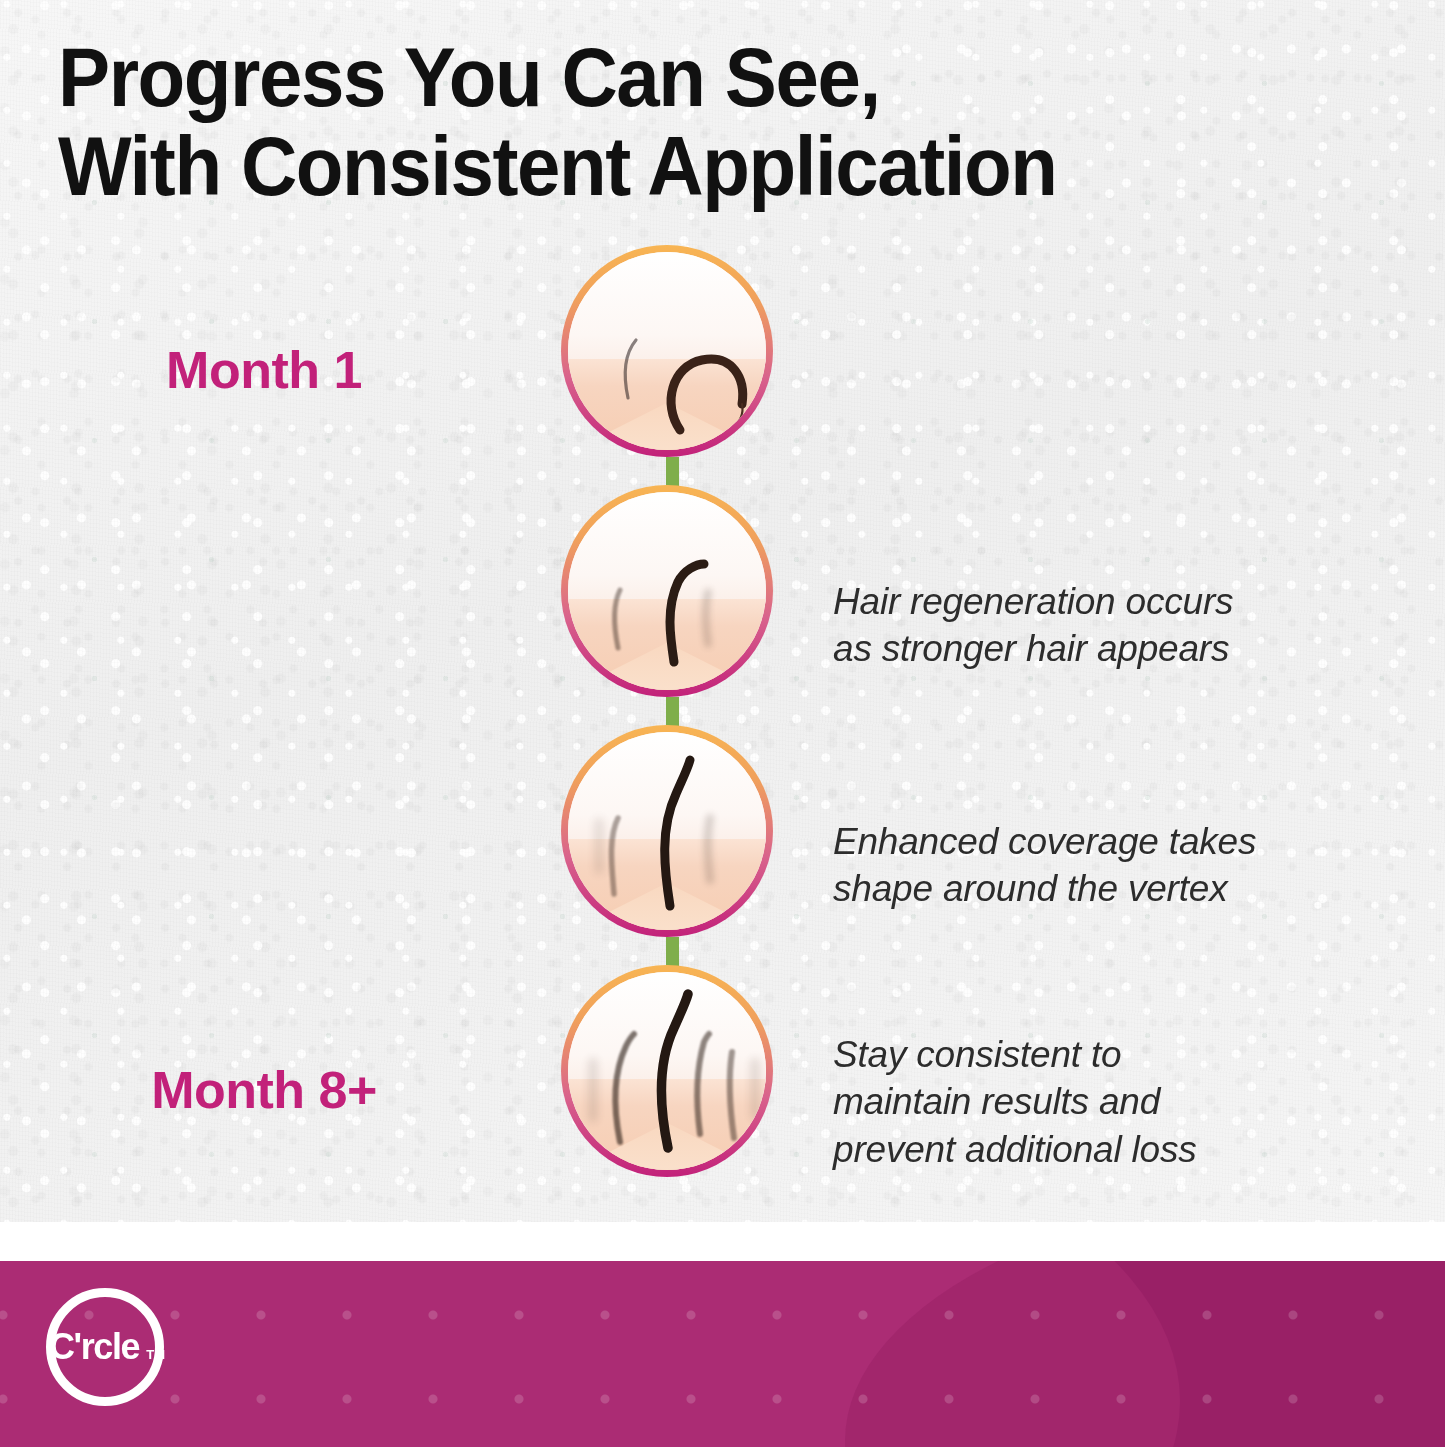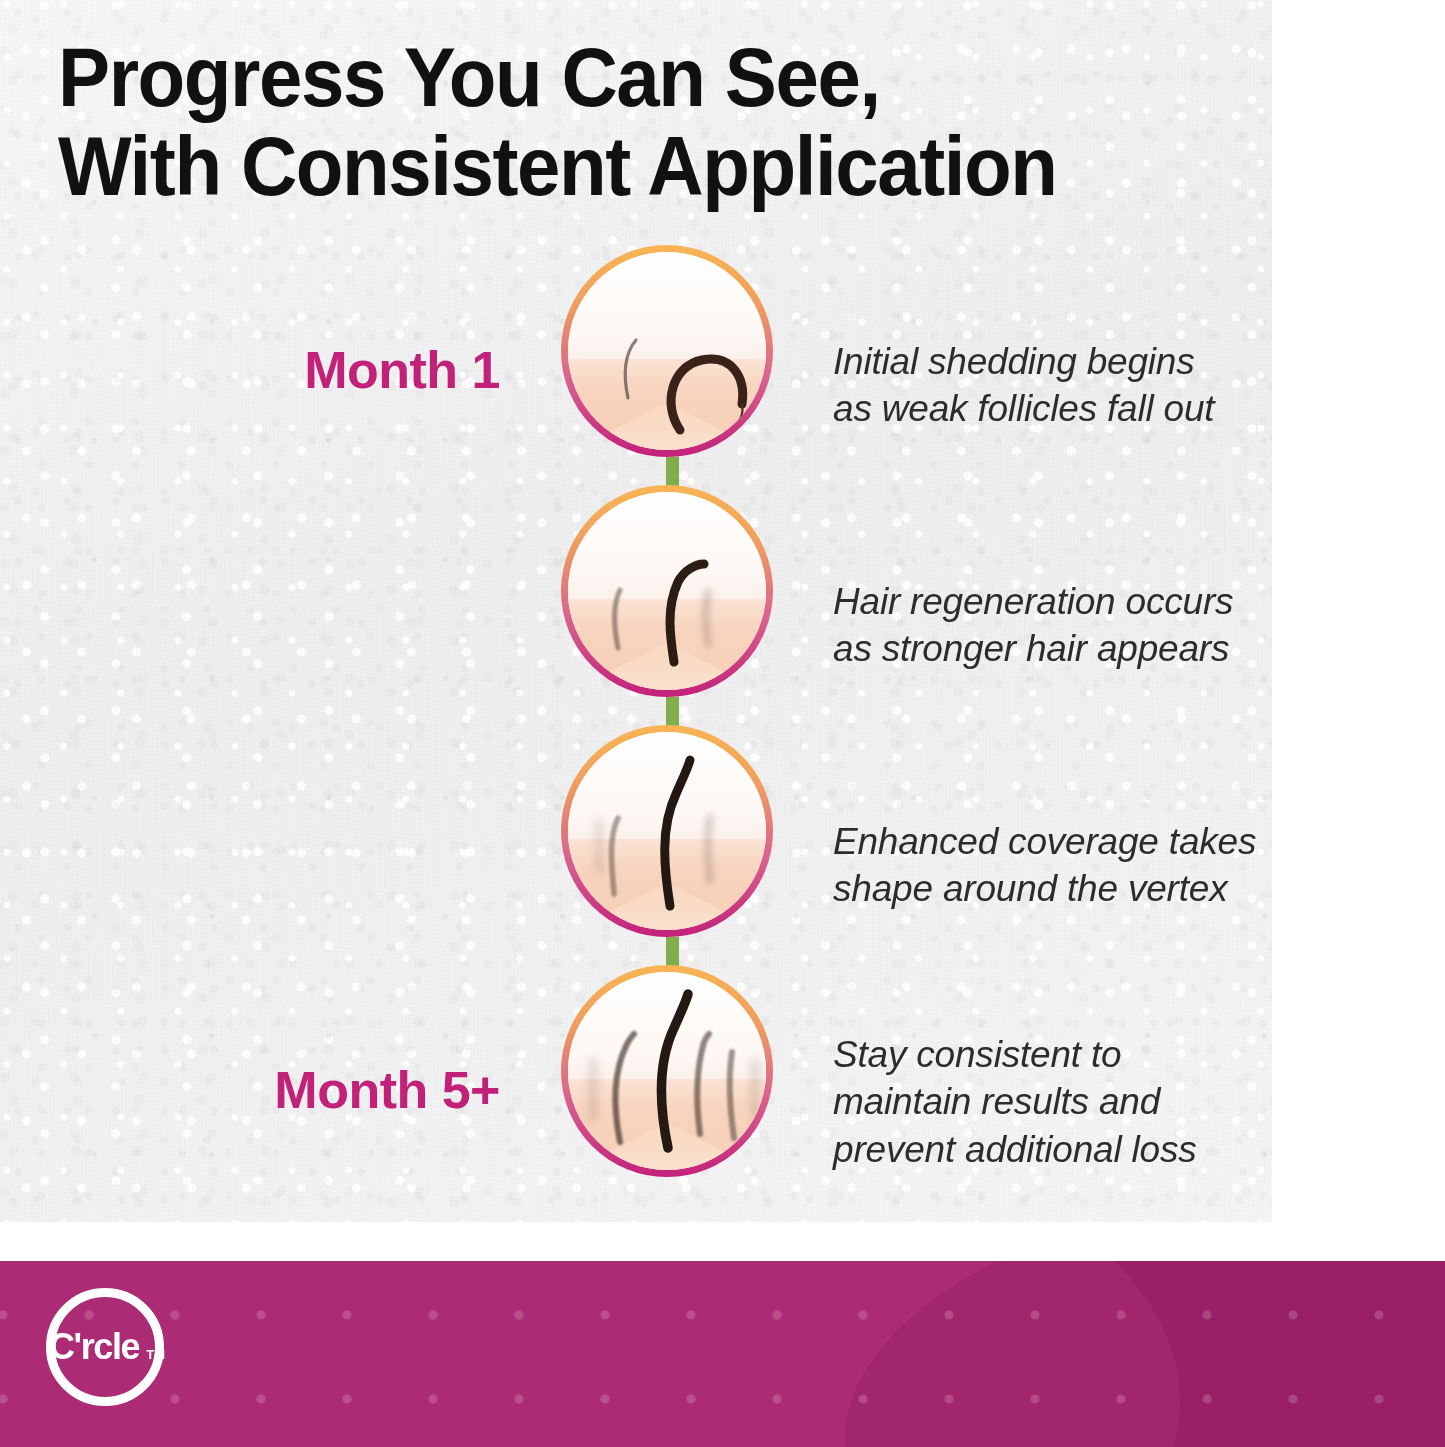--- a/index.html
+++ b/index.html
@@ -8,21 +8,21 @@
     font-family:"Liberation Sans", sans-serif;
     background:#ffffff;
     overflow:hidden;
     position:relative;
   }
 
   
   #content-area {
     position:absolute;
     left:0; top:0;
-    width:1272px; height:1222px;
+    width:1445px; height:1222px;
     background:#5eead4;
     overflow:hidden;
     padding-left:8px;
   }
   #paper-texture {
     position:absolute; inset:0;
     background-color:#f3f3f3;
     background-image:
       radial-gradient(circle at 12% 8%, rgba(255,255,255,.95) 0 3px, rgba(0,0,0,0) 4px),
       radial-gradient(circle at 37% 21%, rgba(0,0,0,.028) 0 3px, rgba(0,0,0,0) 5px),
@@ -74,23 +74,23 @@
     left:0; top:245px;
     width:1445px; height:965px;
   }
   .tl-row {
     position:absolute;
     left:0; width:1445px;
     height:235px;
   }
   .tl-label {
     position:absolute;
-    right:945px;
+    right:971px;
     width:420px;
-    text-align:right;
+    text-align:center;
     font-size:52px;
     font-weight:700;
     letter-spacing:-.5px;
     line-height:1;
   }
   .tl-desc {
     position:absolute;
     left:833px;
     width:560px;
     font-size:37px;
@@ -241,22 +241,20 @@
           </div>
           <div class="hair" style="left:82px;bottom:16px;">
             <svg width="110" height="92" viewBox="0 0 110 92">
               <path d="M30 88 C12 62, 22 24, 52 18 C82 12, 96 36, 92 62" stroke="#3a2218" stroke-width="9" fill="none" stroke-linecap="round"></path>
               <path d="M92 62 C94 72, 90 80, 82 86" stroke="#4a2e20" stroke-width="2.2" fill="none" stroke-linecap="round"></path>
             </svg>
           </div>
         </div>
       </div>
 
-      <div class="tl-desc" style="top:93px;">Initial shedding begins
-as weak follicles fall out</div>
     </div>
 
     <div class="tl-row" style="top:240px;">
 
       <div class="node" style="top:0px;">
         <div class="node-inner">
           <div class="sky"></div>
           <div class="scalp"></div>
           <div class="hair" style="left:36px;bottom:40px;opacity:.45;filter:blur(1.1px);">
             <svg width="28" height="62" viewBox="0 0 28 62">
@@ -307,21 +305,21 @@
             </svg>
           </div>
         </div>
       </div>
 
       <div class="tl-desc" style="top:93px;">Enhanced coverage takes
 shape around the vertex</div>
     </div>
 
     <div class="tl-row" style="top:720px;">
-      <div class="tl-label" style="top:99px;color:#c2217a;">Month 5+</div>
+      <div class="tl-label" style="top:99px;color:#c2217a;">Month 8+</div>
 
       <div class="node" style="top:0px;">
         <div class="node-inner">
           <div class="sky"></div>
           <div class="scalp"></div>
 
           <div class="hair" style="left:36px;bottom:26px;opacity:.62;filter:blur(.8px);">
             <svg width="34" height="112" viewBox="0 0 34 112">
               <path d="M16 110 C10 80, 8 44, 22 14 C25 8, 28 4, 30 2" stroke="#2e2018" stroke-width="6" fill="none" stroke-linecap="round"></path>
             </svg>

